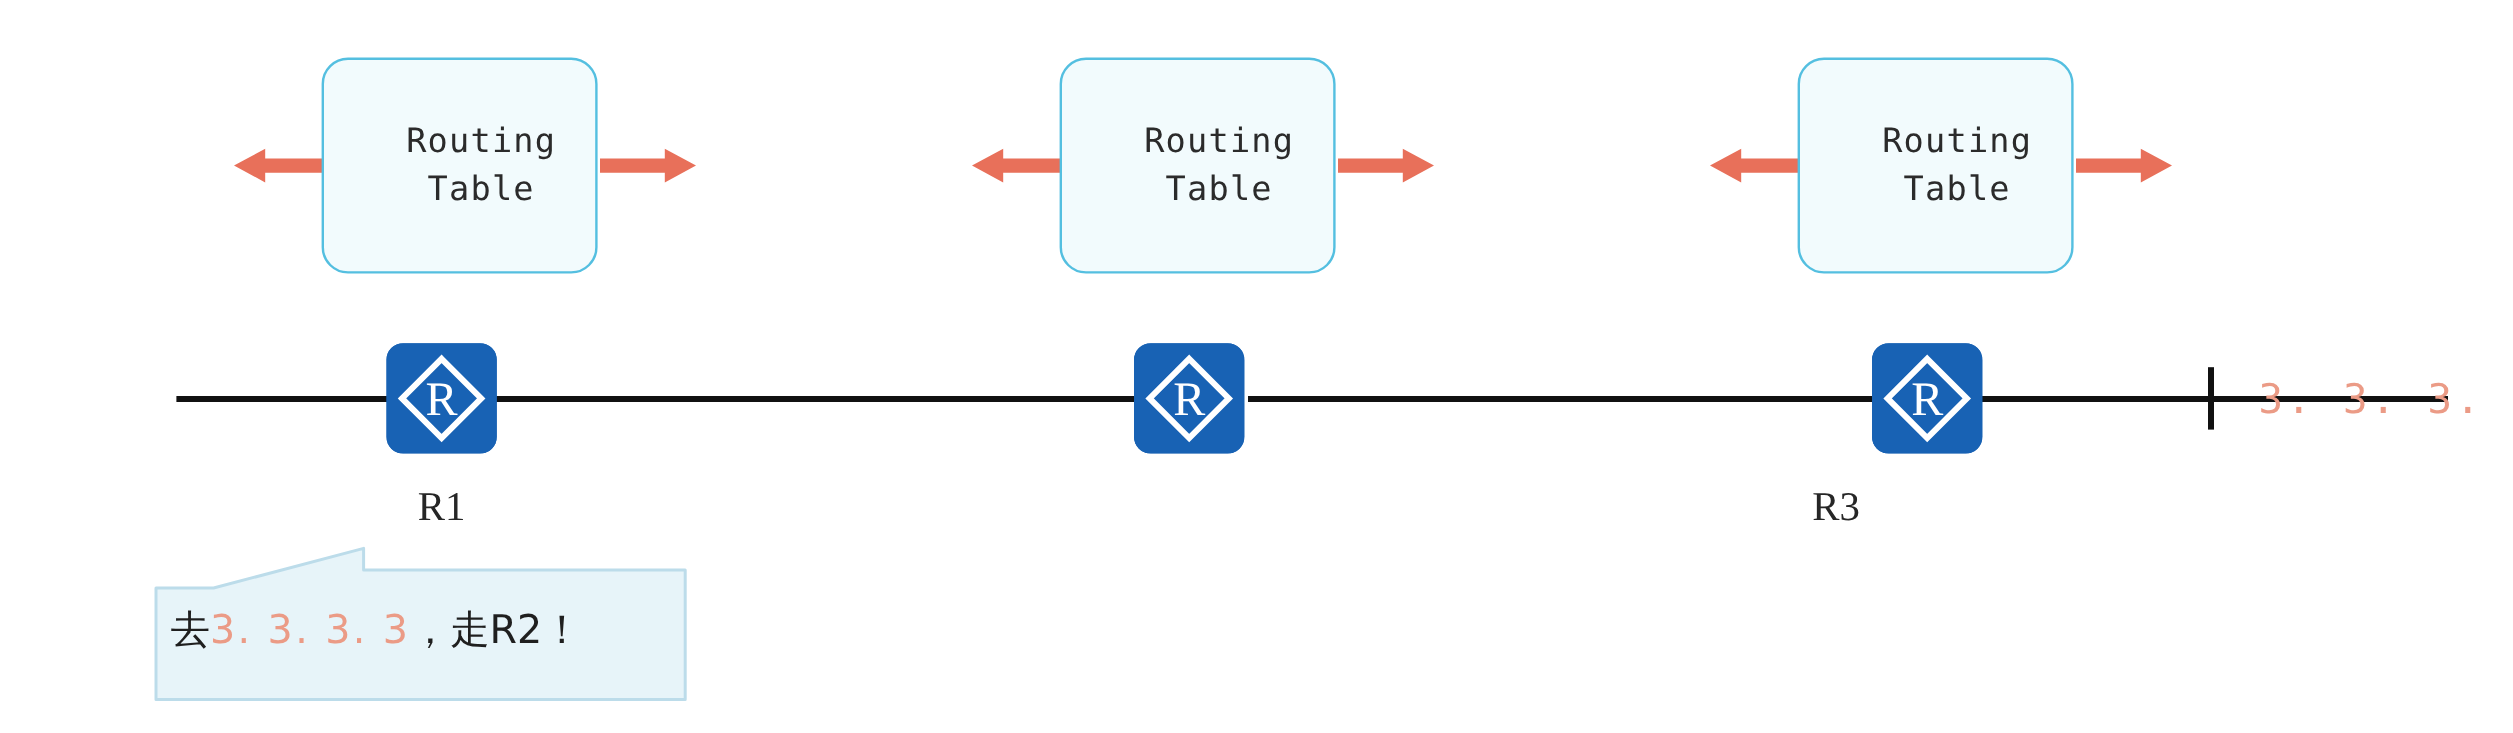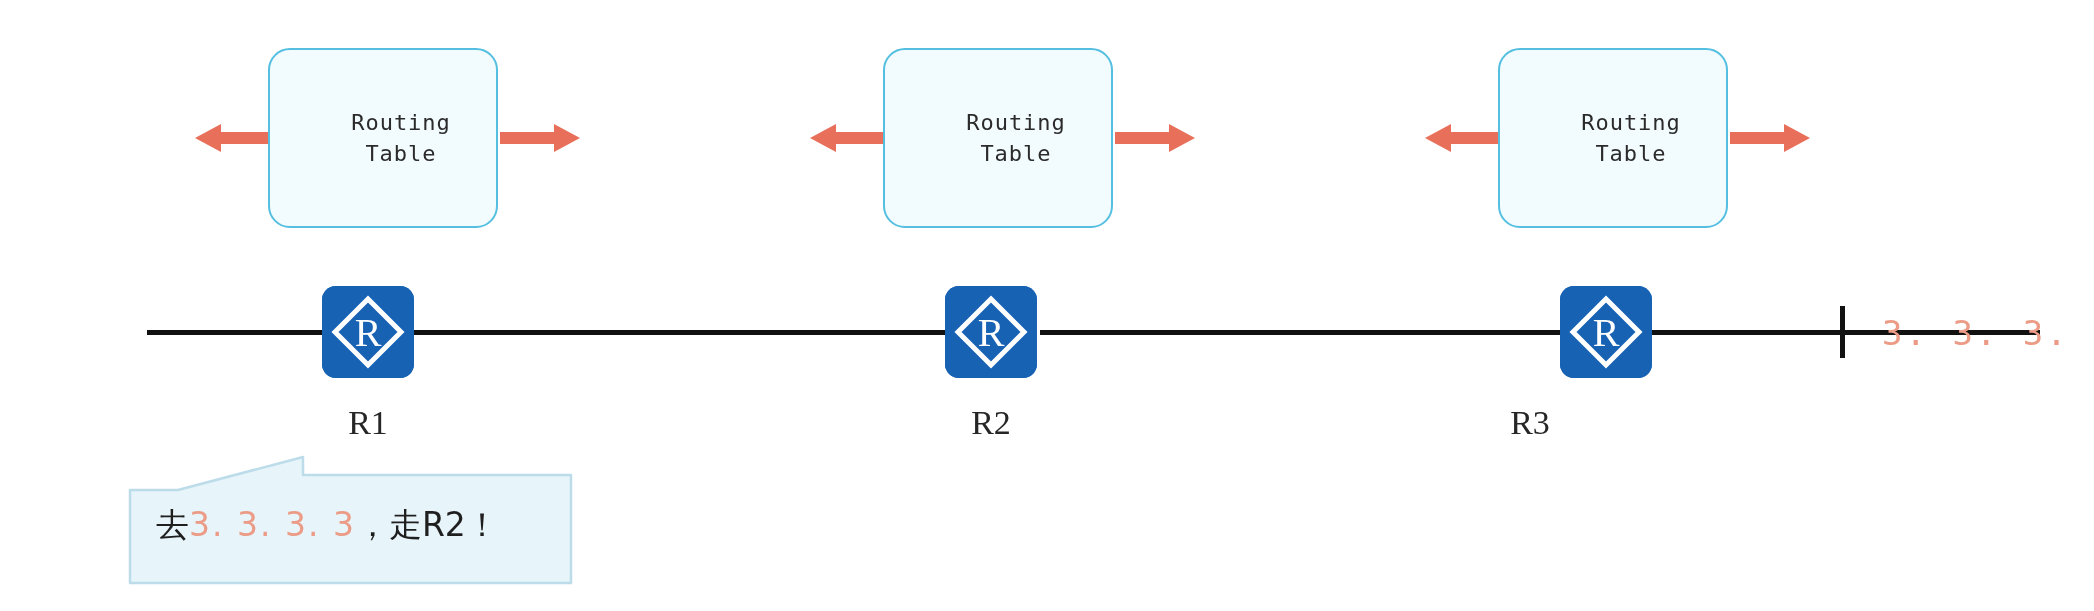--- a/index.html
+++ b/index.html
@@ -26,21 +26,21 @@
     height: 180px;
     border: 2.5px solid #54bfe0;
     border-radius: 22px;
     background: #f2fbfd;
     display: flex;
     flex-direction: column;
     align-items: center;
     justify-content: center;
     line-height: 1.42;
     font-family: "DejaVu Sans Mono", "Liberation Mono", monospace;
-    font-size: 22px;
+    font-size: 28px;
     color: #2b2b2b;
     letter-spacing: 1px;
     z-index: 6;
     padding-left: 36px;
   }
   .rt-box .rt-line { display: block; white-space: nowrap; }
 
   
   .arrow {
     position: absolute;
@@ -107,21 +107,21 @@
     width: 445px;
     height: 130px;
     z-index: 8;
   }
   .callout svg { position: absolute; inset: 0; display: block; }
   .callout-text {
     position: absolute;
     left: 0;
     top: 48px;
     width: 503px;
-    padding-left: 28px;
+    padding-left: 14px;
     box-sizing: border-box;
     font-family: "DejaVu Sans", sans-serif;
     font-size: 33px;
     color: #1f1f1f;
     white-space: nowrap;
     letter-spacing: 0px;
   }
   .callout-text .ip { color: #eb9b86; letter-spacing: 2px; }
 </style>
 </head>
@@ -176,21 +176,20 @@
       <polygon points="80,17 54,3 54,11 0,11 0,23 54,23 54,31" fill="#e8705a"></polygon>
     </svg>
   </div>
   <div class="router" style="left:945px; top:286px;">
     <svg viewBox="0 0 92 92" aria-hidden="true">
       <rect x="0" y="0" width="92" height="92" rx="14" fill="#1862b4"></rect>
       <polygon points="46,13 79,46 46,79 13,46" fill="none" stroke="#ffffff" stroke-width="5"></polygon>
       <text x="46" y="60" text-anchor="middle" fill="#ffffff" font-family="Liberation Serif, serif" font-size="40">R</text>
     </svg>
   </div>
-  <div class="router-label" style="left:921px; top:404px;">R2</div>
 
   <div class="arrow" style="left:1425px; top:121px;">
     <svg viewBox="0 0 80 34" preserveAspectRatio="none" aria-hidden="true">
       <polygon points="0,17 26,3 26,11 80,11 80,23 26,23 26,31" fill="#e8705a"></polygon>
     </svg>
   </div>
   <div class="rt-box" style="left:1498px; top:48px;">
     <span class="rt-line">Routing</span>
     <span class="rt-line">Table</span>
   </div>

